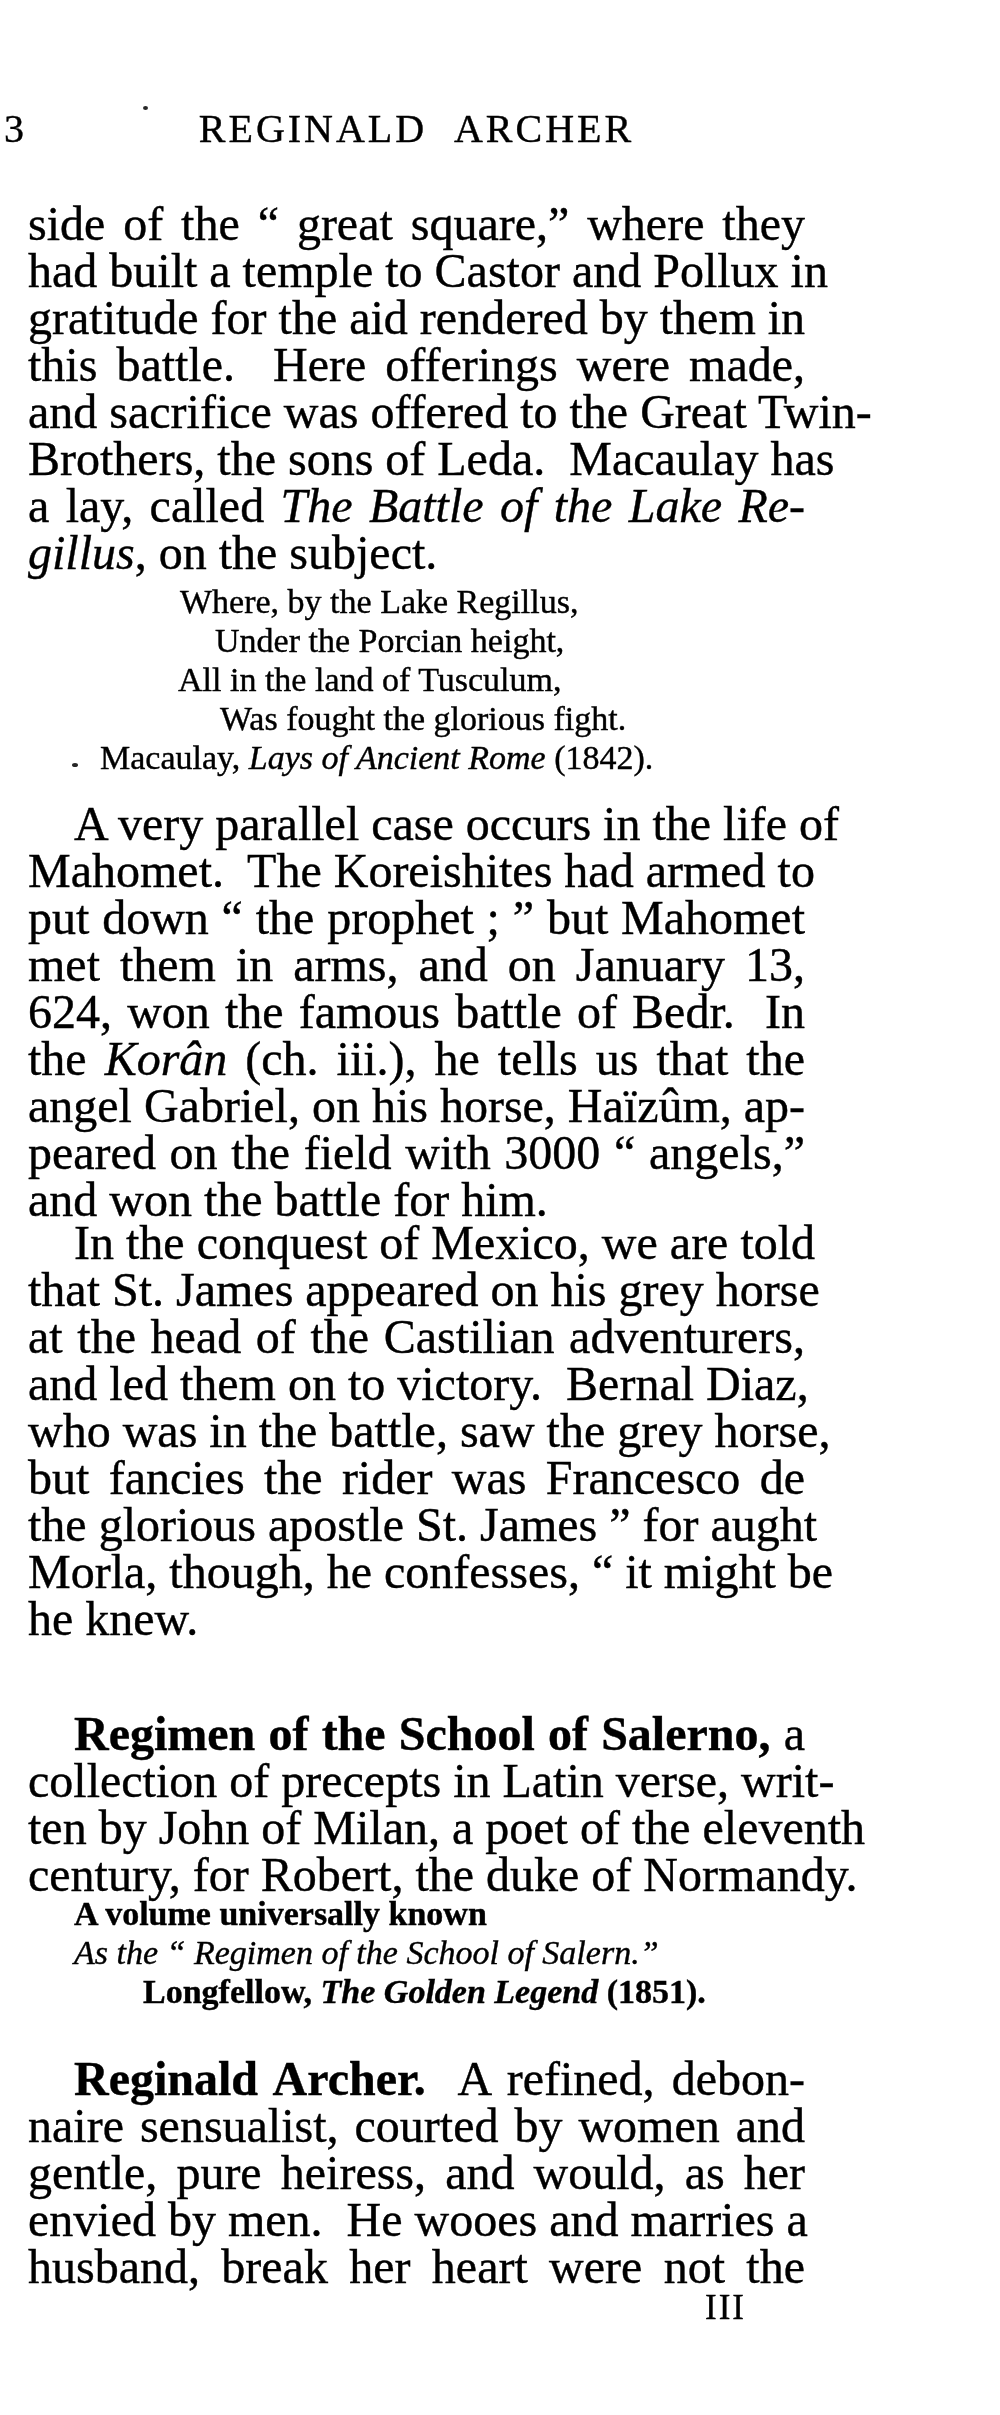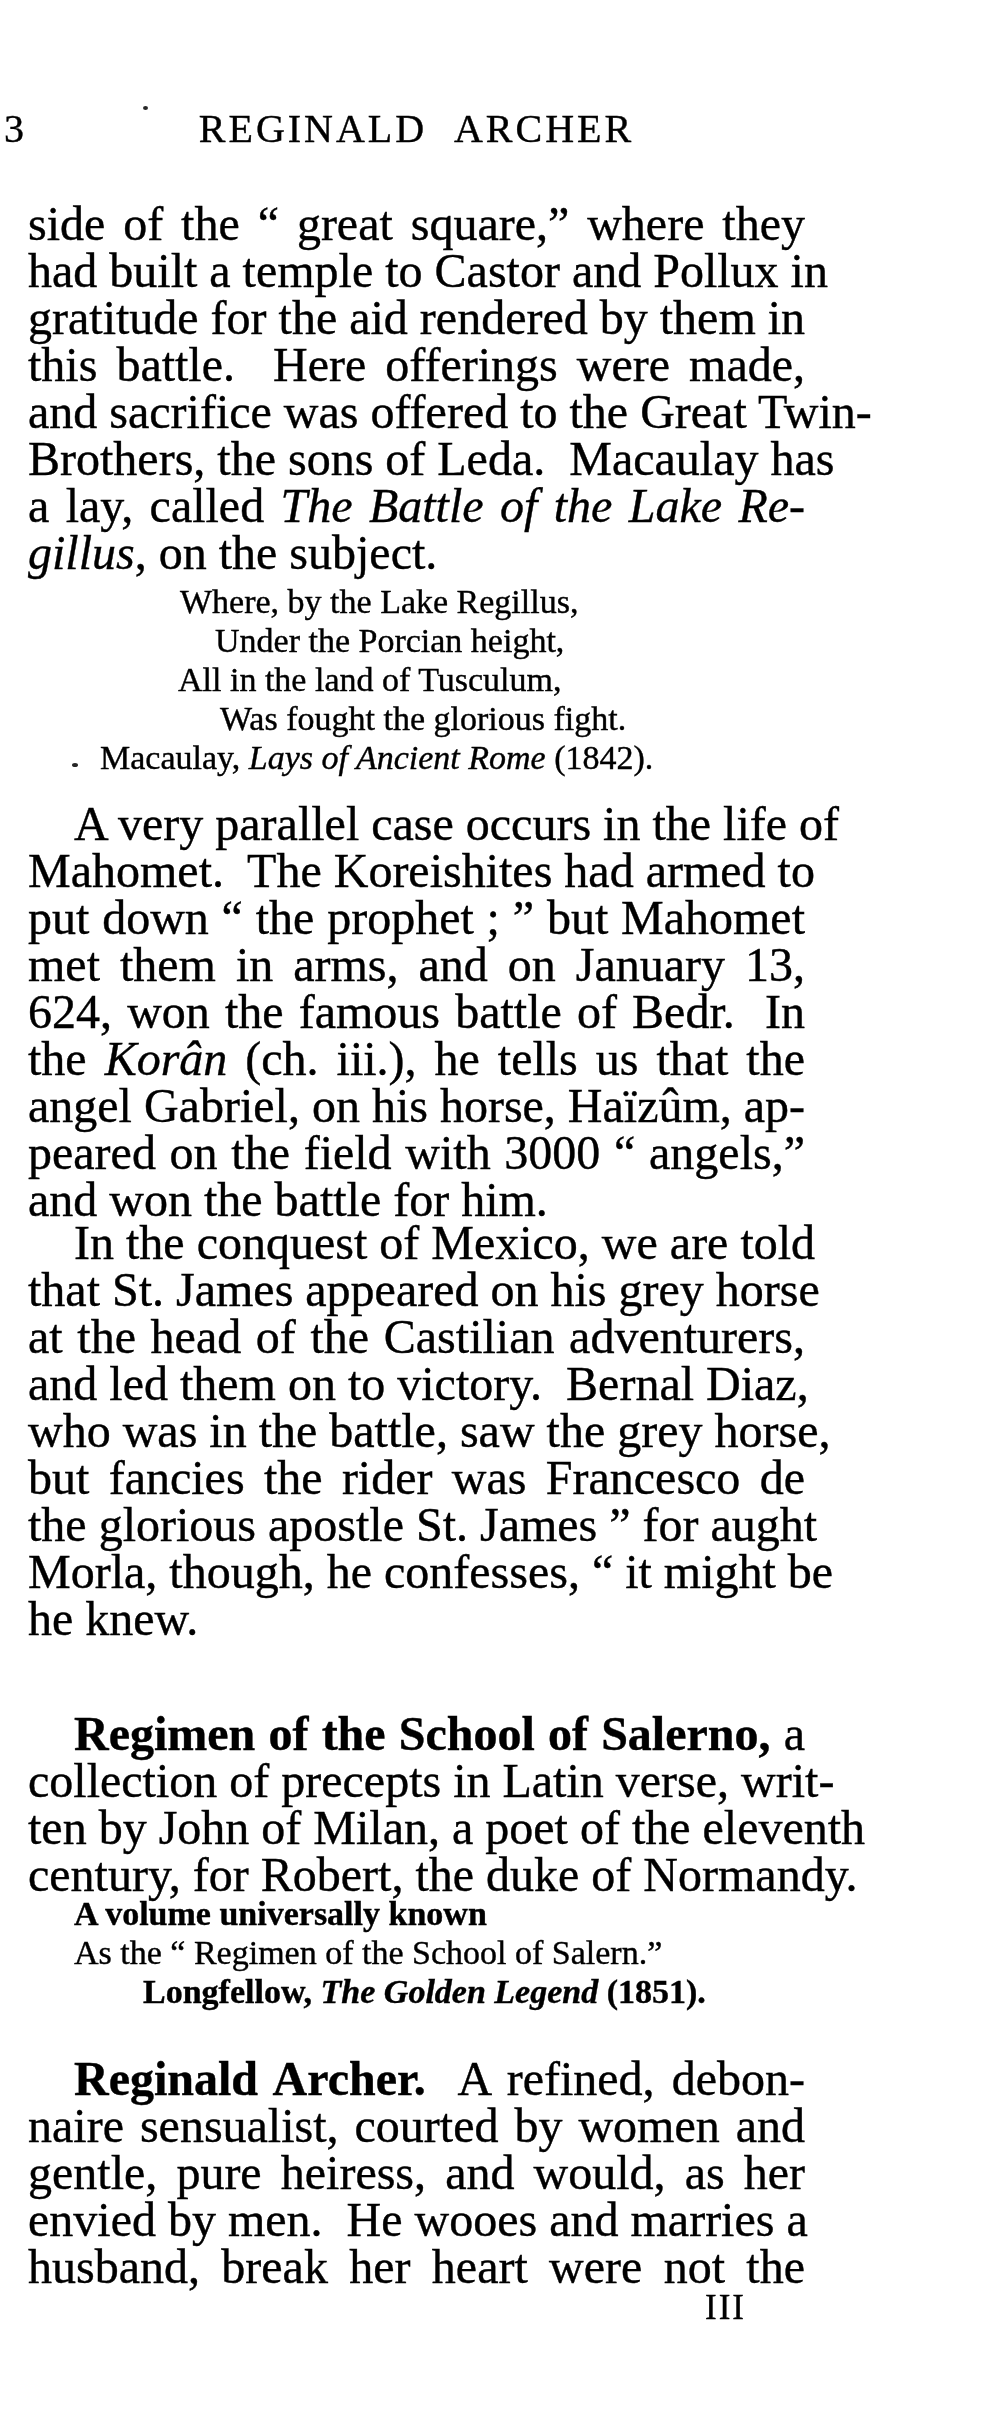--- a/index.html
+++ b/index.html
@@ -31,21 +31,21 @@
   .verse{left:28px;width:777px;font-size:34px;}
   #verse1{top:582px;}
   #verse2{top:1894px;}
   .vl{height:39px;line-height:39px;text-align:left;white-space:nowrap;}
   #verse1 .v1{padding-left:152px;}
   #verse1 .v2{padding-left:187px;}
   #verse1 .v3{padding-left:150px;}
   #verse1 .v4{padding-left:192px;}
   #verse1 .vc{padding-left:72px;}
   #verse2 .v1{padding-left:46px;font-weight:bold;}
-  #verse2 .v2{padding-left:46px;}
+  #verse2 .v2{padding-left:46px;font-style:italic;}
   #verse2 .vc{padding-left:115px;font-weight:bold;}
   .it{font-style:italic;}
   .bold{font-weight:bold;}
   #signature{left:705px;top:2293px;font-size:35px;line-height:30px;letter-spacing:2px;}
   .speck{position:absolute;background:#000;border-radius:50%;opacity:.85;}
   #speck1{left:143px;top:106px;width:5px;height:4px;}
   #speck2{left:72px;top:763px;width:6px;height:4px;}
 </style>
 </head>
 <body>

